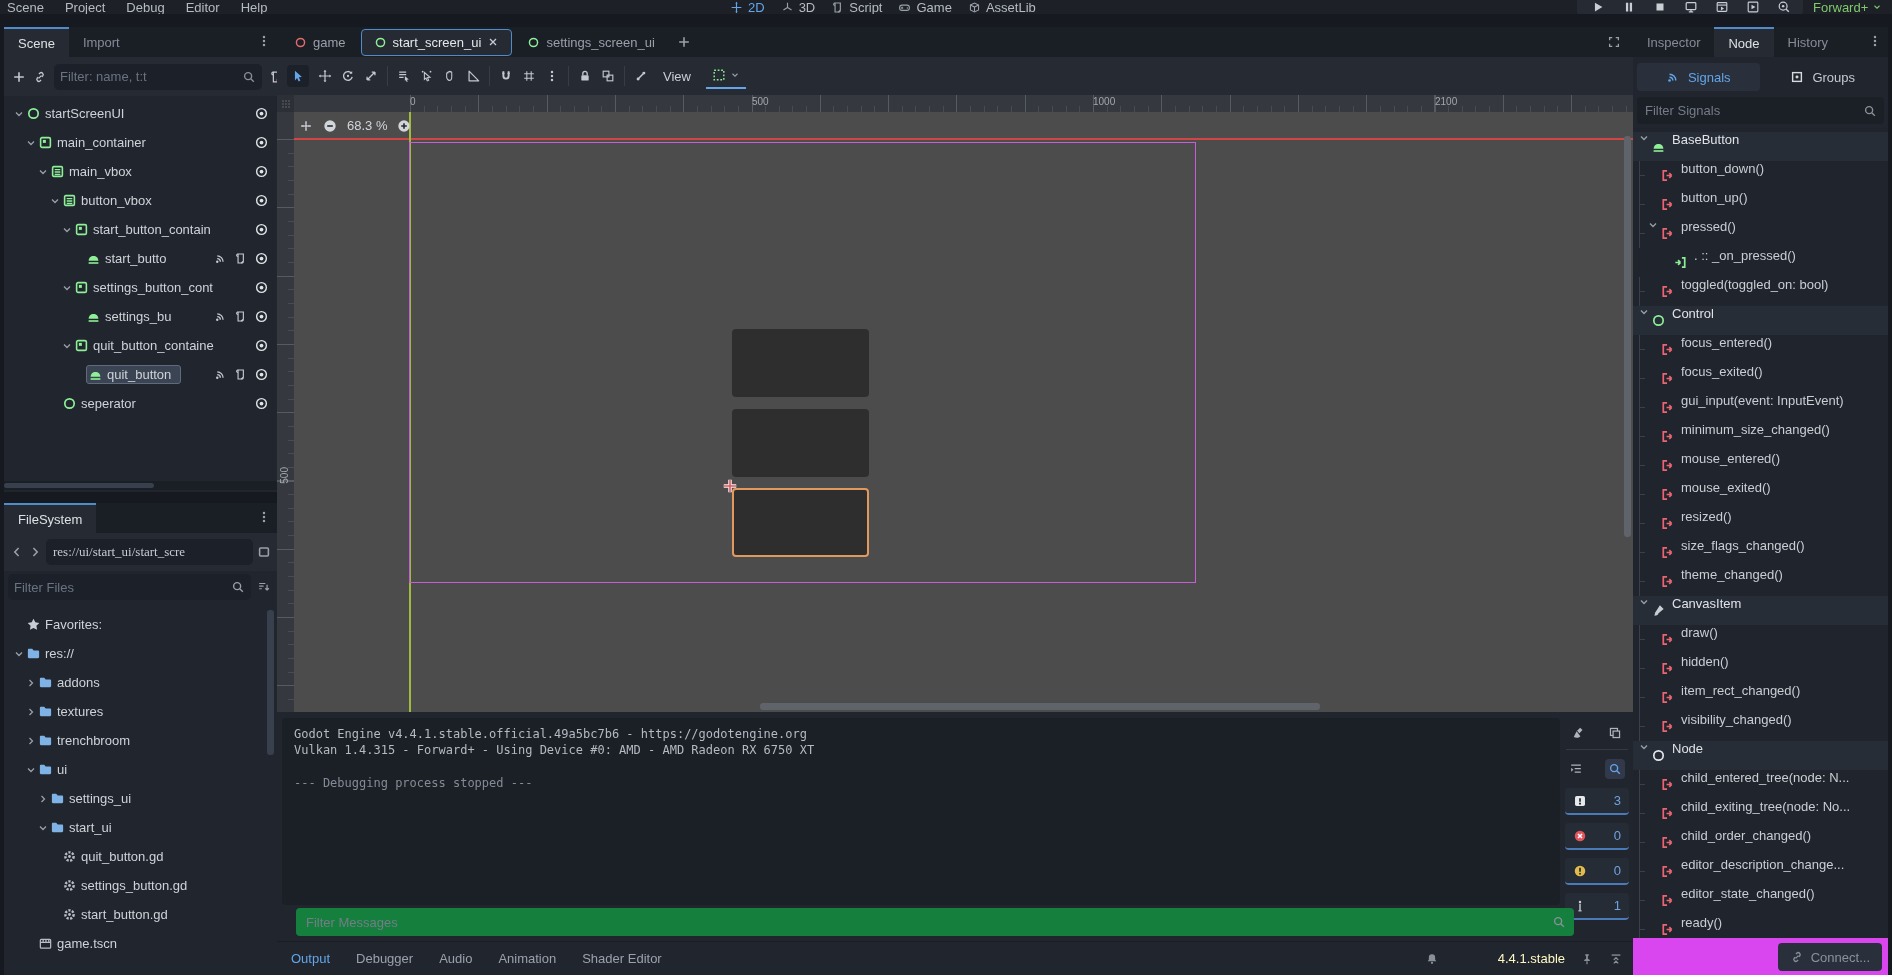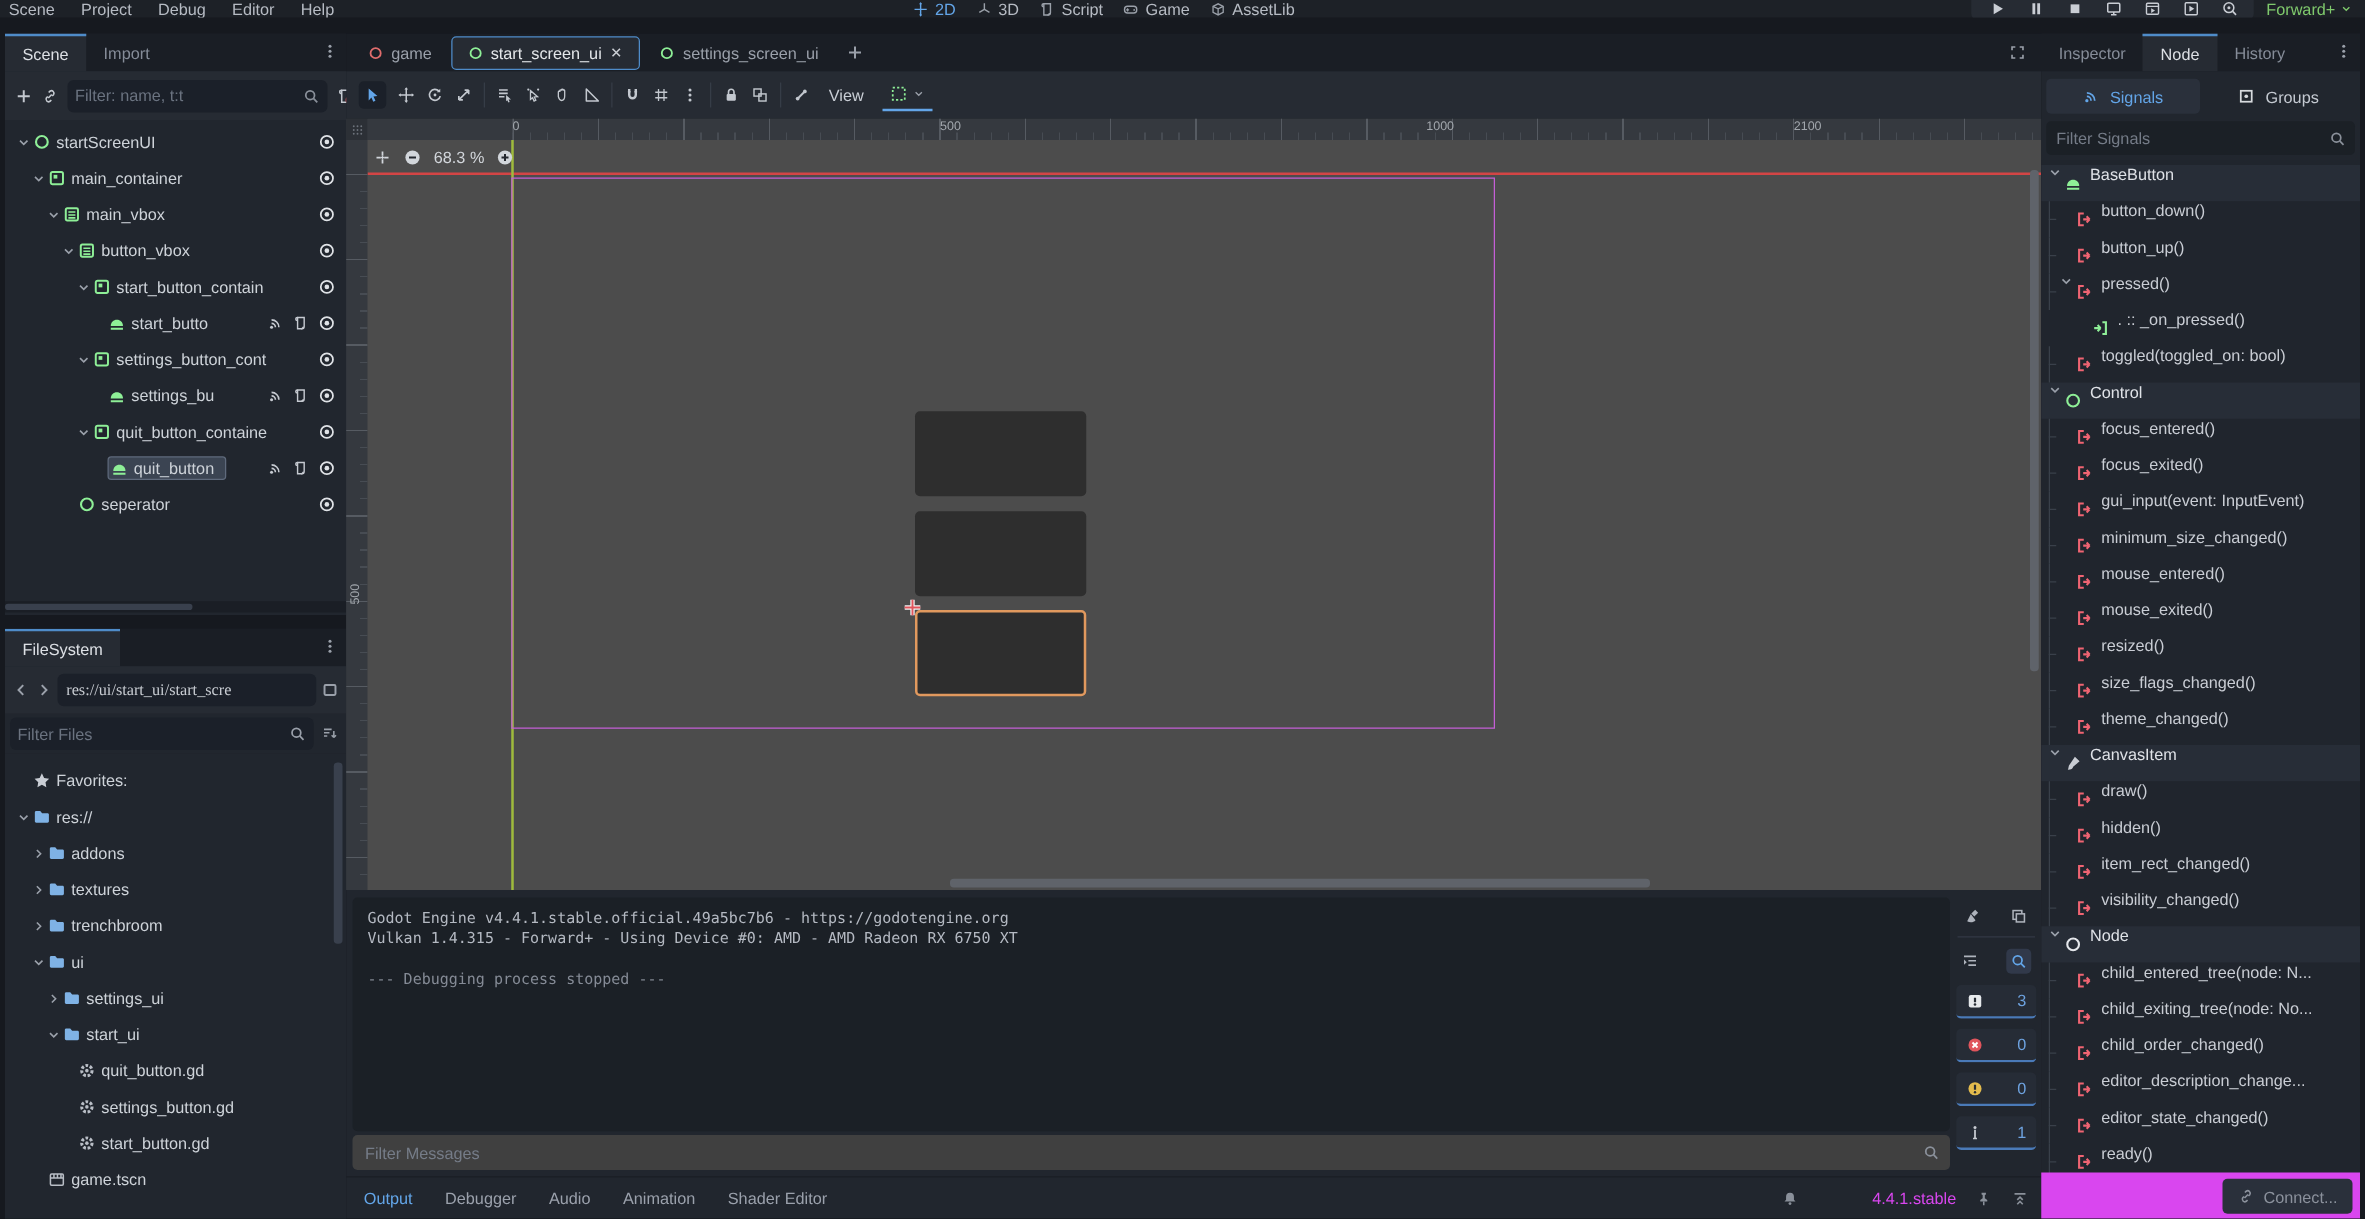--- a/index.html
+++ b/index.html
@@ -87,37 +87,37 @@
   .cbtn.selected{border:2px solid #e1995e;box-sizing:border-box;}
   .zoom-overlay{position:absolute;left:5px;top:6px;display:flex;align-items:center;gap:10px;color:#d2d6db;}
   .canvas .vgrab{position:absolute;right:2px;top:24px;width:7px;height:401px;background:#5f636a;border-radius:3px;}
   .canvas .hgrab{position:absolute;left:466px;bottom:2px;width:560px;height:7px;background:#5f636a;border-radius:3px;}
   
   .bottom-panel{position:absolute;left:0;top:685px;width:1356px;height:263px;background:#21262e;}
   .output-box{position:absolute;left:5px;top:6px;width:1278px;height:187px;background:#1b2026;border-radius:4px;
       font-family:"DejaVu Sans Mono","Liberation Mono",monospace;font-size:12px;line-height:16.4px;color:#b4b9c2;
       padding:8px 12px;box-sizing:border-box;overflow:hidden;}
   .out-line.dim{color:#858b96;}
-  .filter-msgs{position:absolute;left:5px;top:196px;width:1278px;height:28px;background:#404040;border-radius:4px;display:flex;align-items:center;}
+  .filter-msgs{position:absolute;left:19px;top:196px;width:1278px;height:28px;background:#15803d;border-radius:4px;display:flex;align-items:center;}
   .filter-msgs input{flex:1;background:transparent;border:none;color:#c8ccd2;font-size:13px;font-family:"Liberation Sans",sans-serif;padding:0 10px;}
   .filter-msgs input::placeholder{color:#757c88;}
   .filter-msgs .icon{margin-right:8px;color:#8a909a;}
   .right-col{position:absolute;left:1287px;top:14px;width:66px;}
   .right-col .rowi{display:flex;gap:22px;justify-content:center;color:#aeb3bc;margin-bottom:9px;}
   .right-col .divider{height:1px;background:#333945;margin:2px 2px 9px;}
   .searchbtn{background:#31394a;border-radius:4px;padding:3px;color:#63a5e8 !important;display:inline-flex;}
   .badge{width:64px;height:27px;background:#262c36;border-radius:4px;border-bottom:2px solid #4a7ab8;
          display:flex;align-items:center;justify-content:space-between;padding:0 8px;box-sizing:border-box;margin:0 1px 8px;}
   .badge .cnt{color:#6ea3e0;}
   .badge .icon{color:#c9cdd4;}
   .status-bar{position:absolute;left:0;bottom:0;width:100%;height:33px;border-top:1px solid #1a1e24;display:flex;align-items:center;}
   .status-tabs{display:flex;gap:26px;padding-left:14px;color:#9ba1ac;}
   .status-tab.active{color:#63a5e8;}
   .status-right{position:absolute;right:10px;display:flex;gap:15px;align-items:center;color:#8a909a;}
-  .version{color:#d946ef;margin-left:44px;}
+  .version{color:#fef9c3;margin-left:44px;}
   
   #right-dock{position:absolute;left:1633px;top:27px;width:255px;height:948px;background:#21262e;}
   .subtabs{position:absolute;left:0;top:33px;right:0;height:34px;display:flex;align-items:center;padding:0 4px;gap:2px;box-sizing:border-box;}
   .subtab{flex:1;height:28px;display:flex;align-items:center;justify-content:center;gap:8px;border-radius:4px;color:#c4c9d1;}
   .subtab.active{background:#2a303b;color:#63a5e8;}
   .subtab.active .icon{color:#63a5e8;}
   .subtab .icon{color:#d7dade;}
   .filter-signals{position:absolute;left:4px;top:70px;right:4px;height:27px;background:#1b2026;border-radius:4px;display:flex;align-items:center;}
   .filter-signals input{flex:1;background:transparent;border:none;color:#c8ccd2;font-size:13px;font-family:"Liberation Sans",sans-serif;padding:0 8px;min-width:0;}
   .filter-signals input::placeholder{color:#757c88;}
@@ -1003,21 +1003,21 @@
               <circle cx="12" cy="8" r="1" fill="currentColor"></circle>
               <circle cx="4" cy="12" r="1" fill="currentColor"></circle>
               <circle cx="8" cy="12" r="1" fill="currentColor"></circle>
               <circle cx="12" cy="12" r="1" fill="currentColor"></circle>
             </svg>
           </span>
         </div>
       <div class="ruler-x" id="ruler-x">
           <span style="left: 116px;">0</span>
           <span style="left: 458px;">500</span>
-          <span style="left: 799px; padding-left: 48px;">1000</span>
+          <span style="left: 799px;">1000</span>
           <span style="left: 1141px;">2100</span>
         </div>
       <div class="ruler-y" id="ruler-y">
           <span style="top: 355px;">500</span>
         </div>
       <div class="canvas" id="canvas">
         <div class="axis-x"></div>
         <div class="axis-y"></div>
         <div class="vp-rect"></div>
         <span id="canvas-buttons"><div class="cbtn" style="left: 438px; top: 217px; width: 137px; height: 68px;"></div><div class="cbtn" style="left: 438px; top: 297px; width: 137px; height: 68px;"></div><div class="cbtn selected" style="left: 438px; top: 376px; width: 137px; height: 69px;"></div></span>

